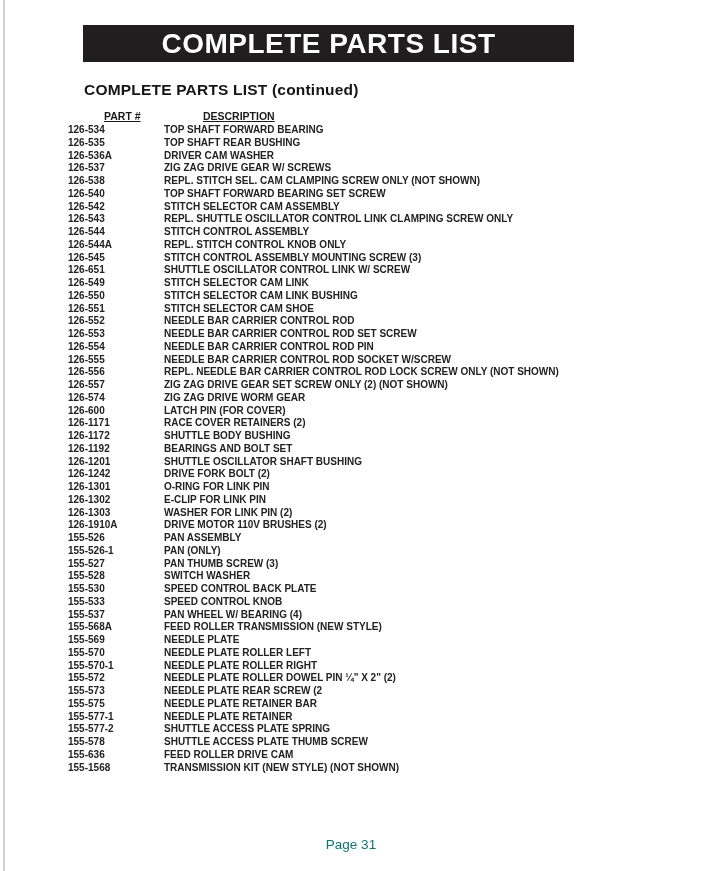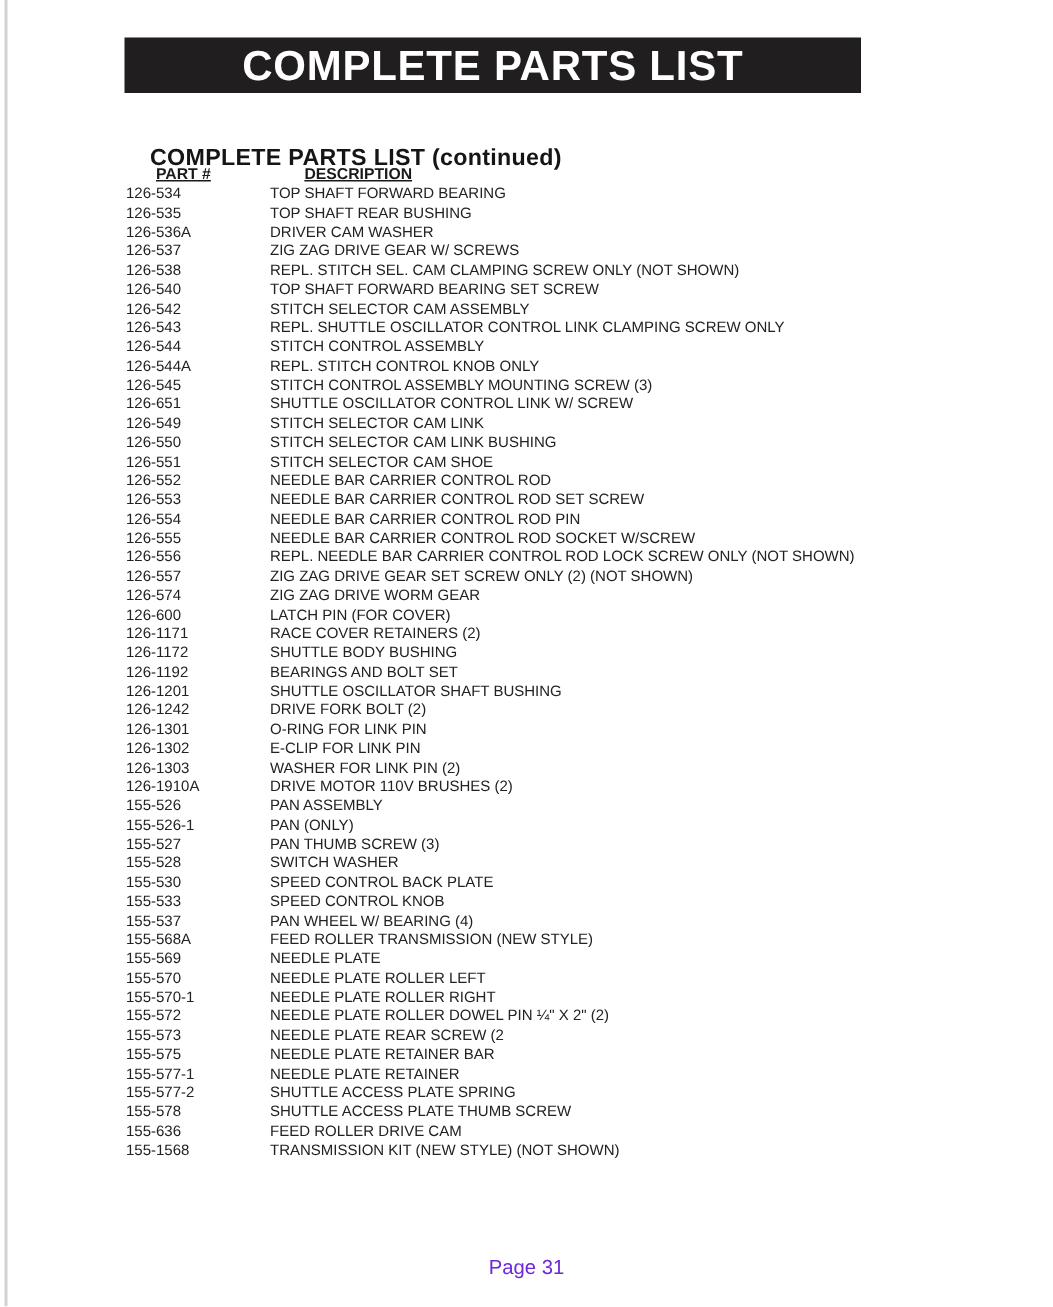--- a/index.html
+++ b/index.html
@@ -35,21 +35,21 @@
     font-weight: bold;
     font-size: 28px;
     line-height: 37px;
     text-align: center;
     letter-spacing: 0.5px;
   }
   .section-title {
     position: absolute;
     left: 84px;
     top: 81px;
-    margin: 16px;
+    margin: 0;
     font-size: 15.5px;
     font-weight: bold;
     color: #151515;
     letter-spacing: 0.2px;
   }
   .col-headers {
     position: absolute;
     left: 84px;
     top: 110px;
     font-size: 10.5px;
@@ -60,23 +60,24 @@
   .col-headers .col-part {
     display: inline-block;
     width: 96px;
     text-decoration: underline;
   }
   .col-headers .col-desc {
     text-decoration: underline;
   }
   .table-body {
     position: absolute;
-    left: 84px;
+    left: 68px;
     top: 124px;
     width: 600px;
+    font-weight: bold;
   }
   .table-row {
     height: 12.75px;
     font-size: 10px;
     line-height: 12.75px;
     white-space: nowrap;
     color: #222222;
   }
   .table-row .cell-part {
     display: inline-block;
@@ -87,21 +88,21 @@
     display: inline-block;
     vertical-align: top;
   }
   .footer {
     position: absolute;
     left: 0;
     top: 837px;
     width: 702px;
     text-align: center;
     font-size: 13.5px;
-    color: #6d28d9;
+    color: #0f766e;
   }
 </style>
 </head>
 <body>
 
 <div class="page">
   <div class="scan-line"></div>
 
   <div class="banner">
     <span>COMPLETE PARTS LIST</span>

